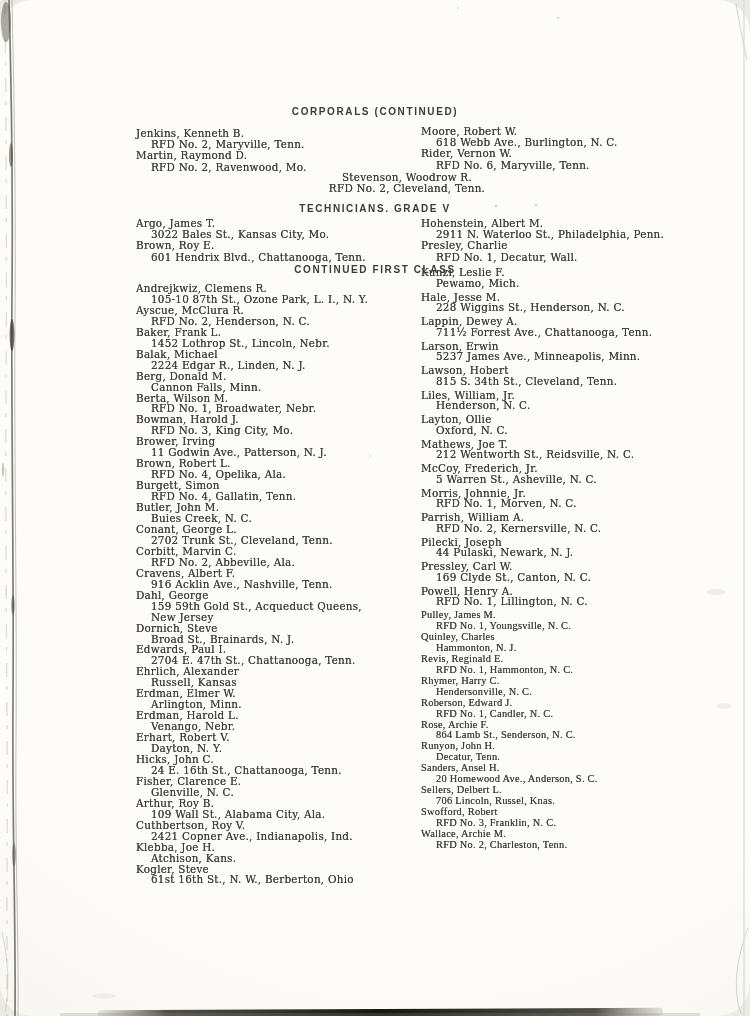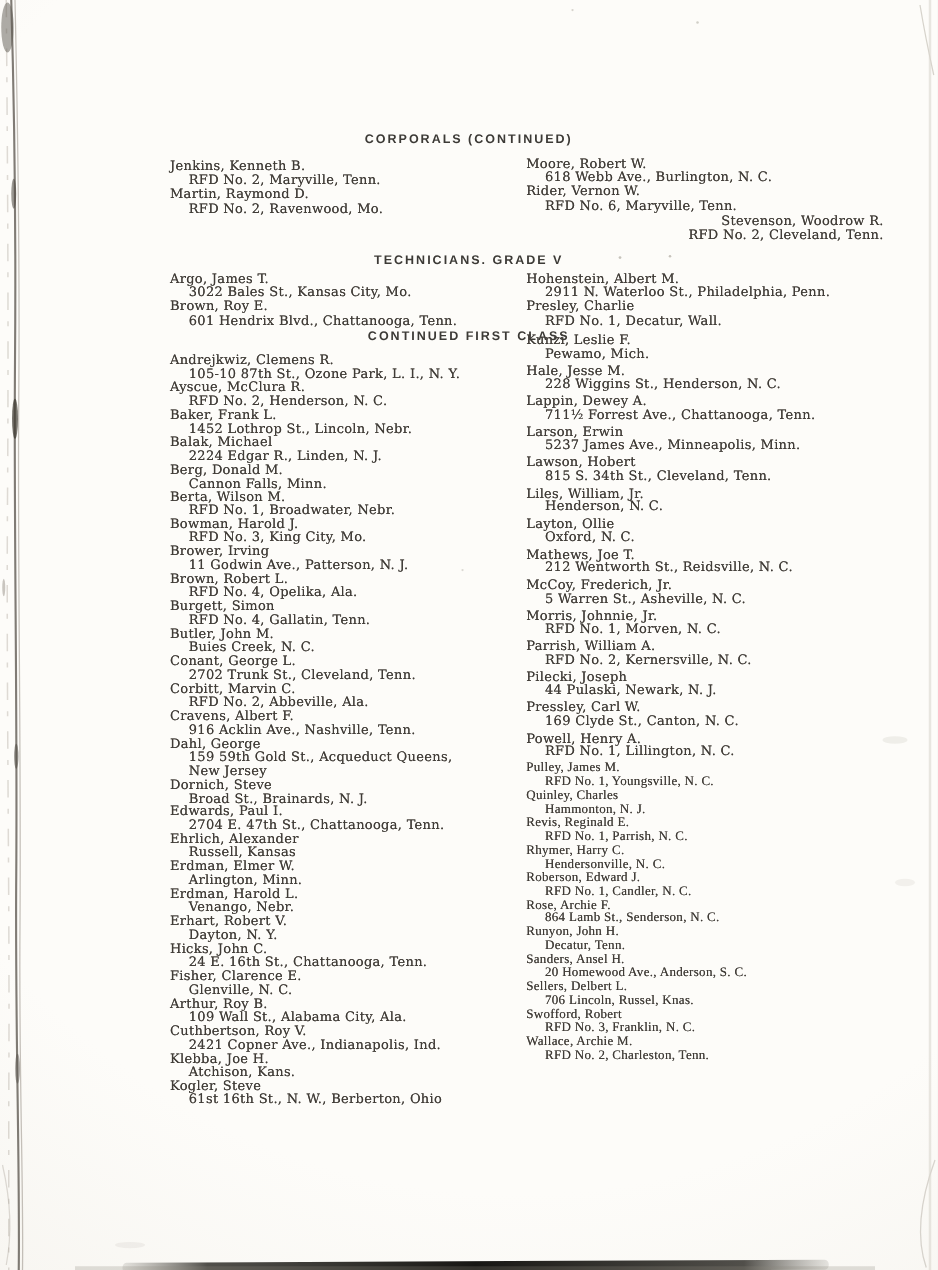--- a/index.html
+++ b/index.html
@@ -7,36 +7,37 @@
     width: 750px; height: 1016px;
     overflow: hidden;
     background: #eceae5;
     font-family: "DejaVu Serif", serif;
   }
   .page {
     position: absolute; inset: 0;
     background:
       radial-gradient(ellipse 120% 90% at 55% 40%, #fdfcf9 60%, #f6f4ef 88%, #edebe5 100%),
       #fbfaf6;
+    border-radius: 32px;
   }
   
   .section { position: absolute; left: 0; width: 750px; }
   .sec-header {
     position: absolute; left: 75px; width: 600px;
     text-align: center;
     font-family: "Liberation Sans", sans-serif;
     font-weight: bold;
     font-size: 10px;
     letter-spacing: 1.6px;
     color: #3c3a36;
   }
   .col { position: absolute; margin-left: 32px; }
   .col-left  { left: 104px; width: 292px; }
   .col-right { left: 389px; width: 320px; }
-  .col-center { left: 75px; width: 600px; text-align: right; }
+  .col-center { left: 75px; width: 600px; text-align: center; }
 
   .entry { margin: 0; }
   .entry-name, .entry-addr {
     font-size: 10.4px;
     color: #403c37;
     letter-spacing: 0.25px;
     white-space: nowrap;
     text-shadow: 0 0 0.35px rgba(64,60,55,0.85);
   }
   .entry-addr { padding-left: 15px; }
@@ -330,21 +331,21 @@
   <div class="entry-addr">RFD No. 1, Youngsville, N. C.</div>
         </div>
 
   <div class="entry">
     <div class="entry-name">Quinley, Charles</div>
   <div class="entry-addr">Hammonton, N. J.</div>
         </div>
 
   <div class="entry">
     <div class="entry-name">Revis, Reginald E.</div>
-  <div class="entry-addr">RFD No. 1, Parrish, N. C.</div>
+  <div class="entry-addr">RFD No. 1, Hammonton, N. C.</div>
         </div>
 
   <div class="entry">
     <div class="entry-name">Rhymer, Harry C.</div>
   <div class="entry-addr">Hendersonville, N. C.</div>
         </div>
 
   <div class="entry">
     <div class="entry-name">Roberson, Edward J.</div>
   <div class="entry-addr">RFD No. 1, Candler, N. C.</div>

